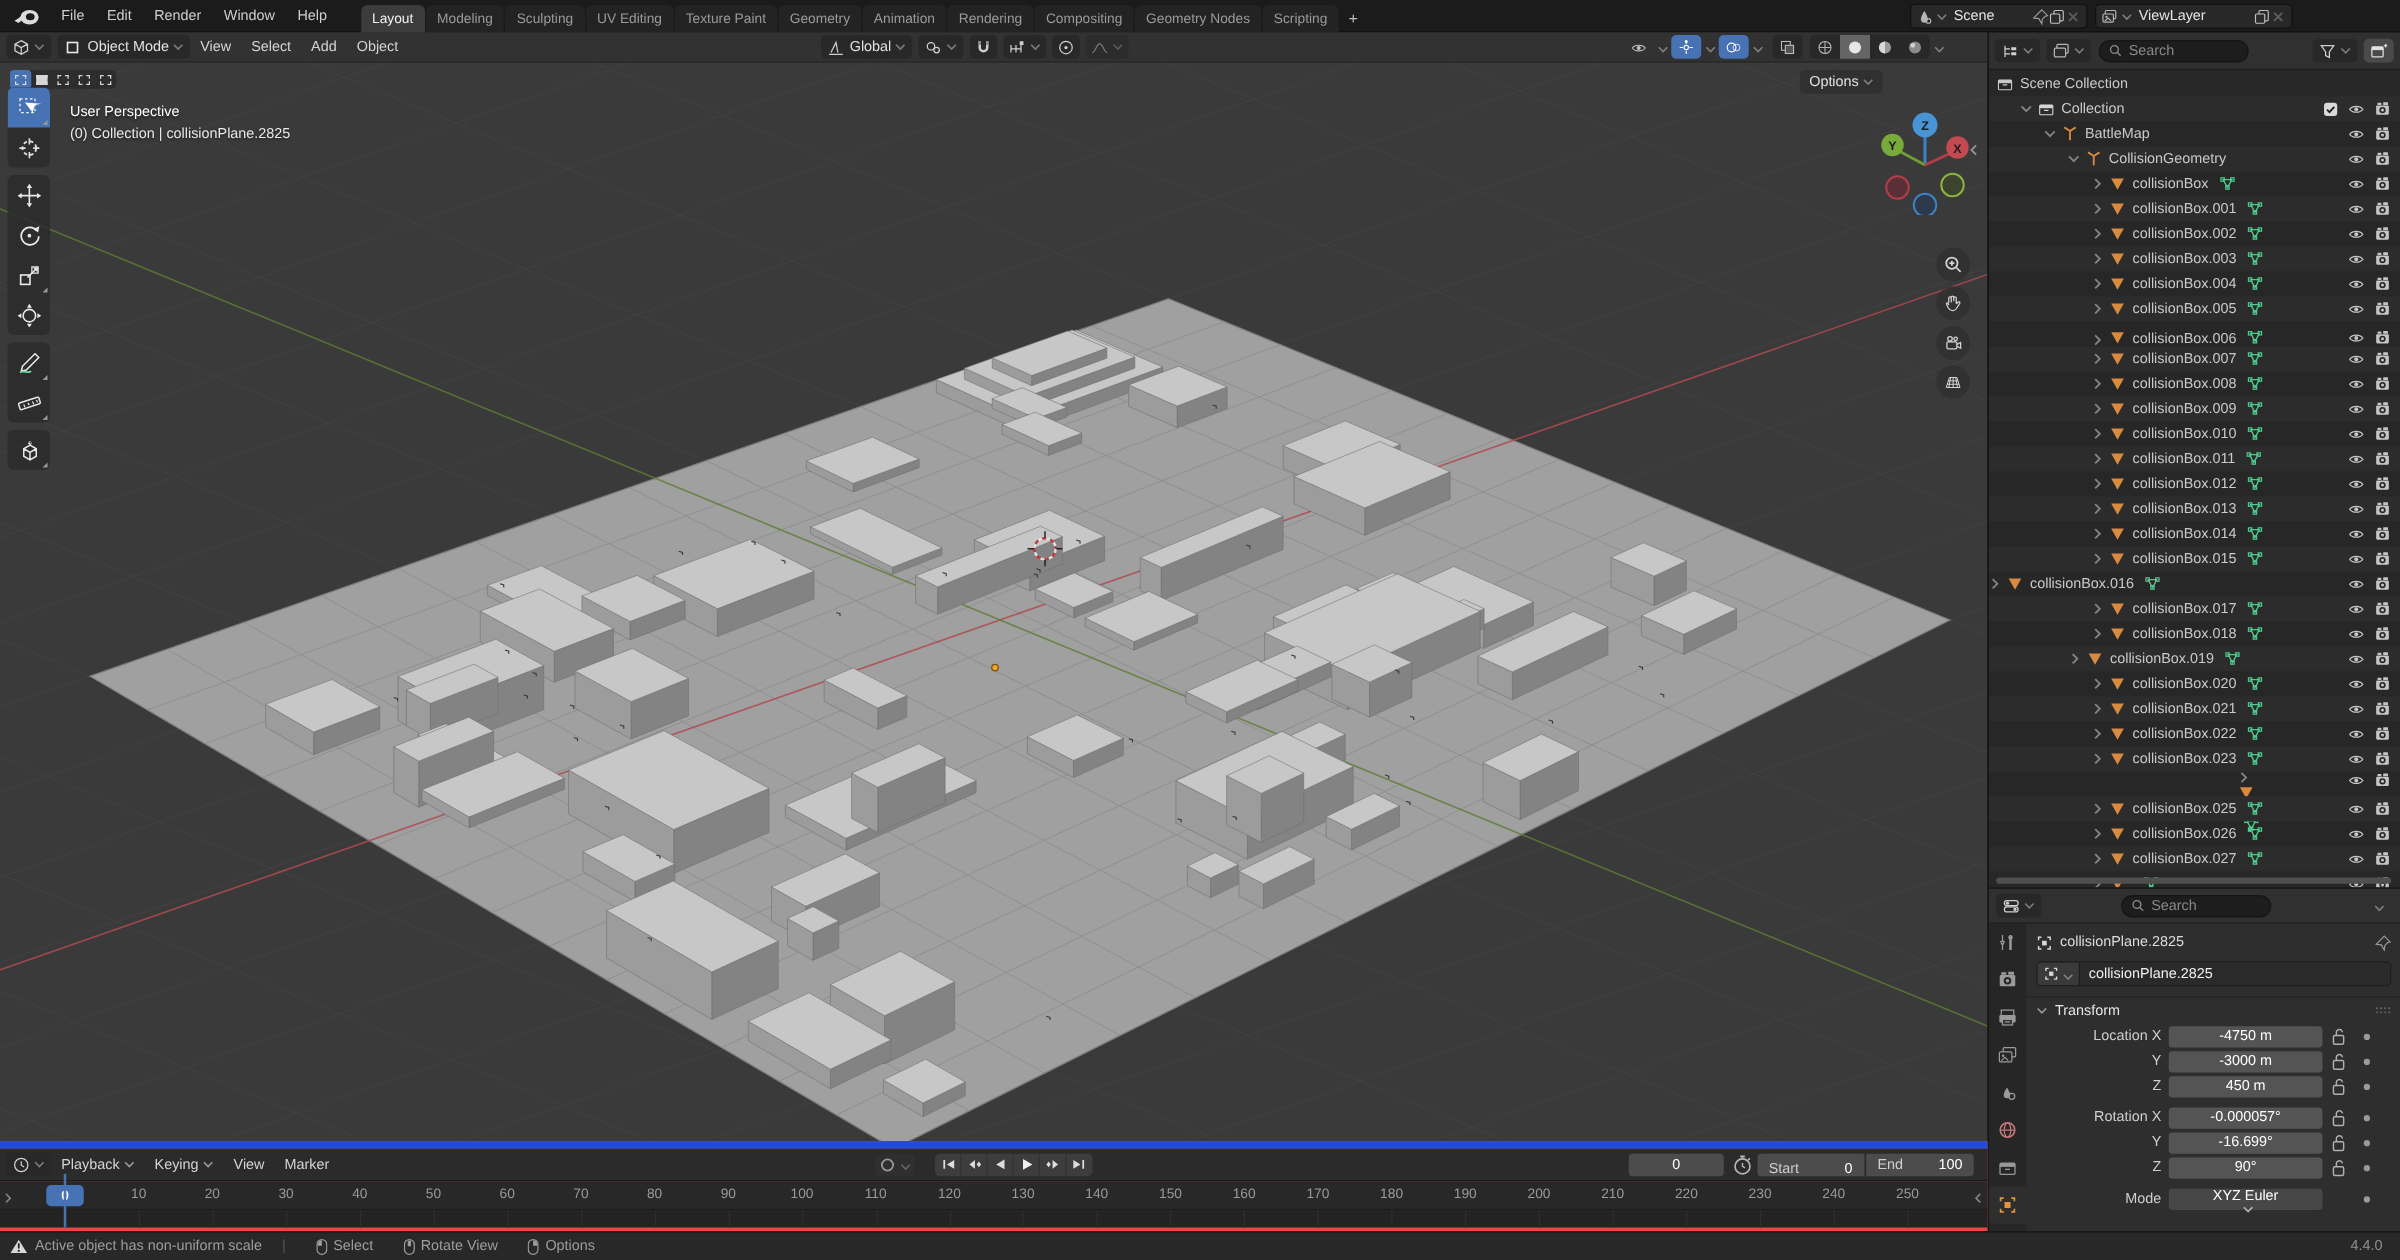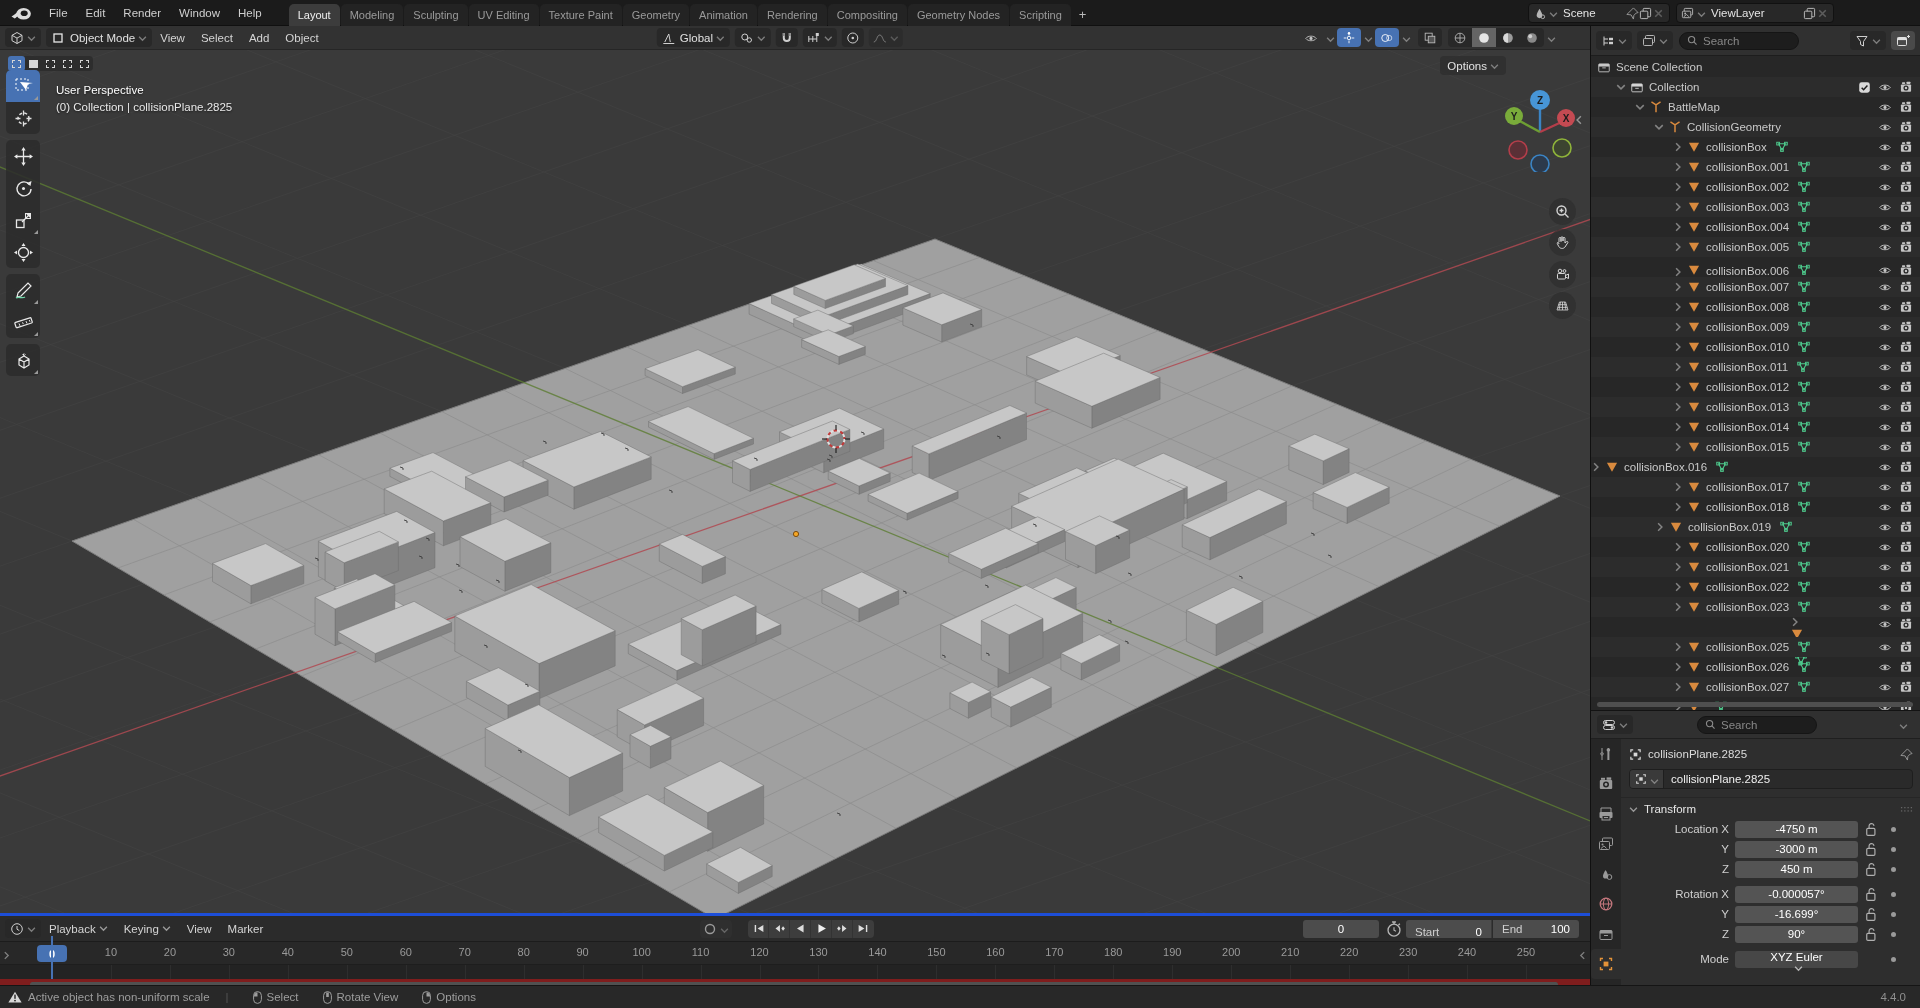--- a/index.html
+++ b/index.html
@@ -104,21 +104,21 @@
   .tf-row { display:flex; align-items:center; height:20px; padding-right:8px; }
   .tf-row.brk { margin-top:5px; }
   .tf-lbl { width:114px; text-align:right; color:#cfcfcf; font-size:11.5px; padding-right:6px; }
   .tf-field { width:123px; height:17px; background:#545454; border-radius:3px; color:#fff; font-size:11.5px;
     display:flex; align-items:center; justify-content:center; }
   .tf-field.drop { background:#474747; justify-content:space-between; padding:0 6px;flex-direction:column; }
   .tf-lock { width:14px; height:14px; margin-left:7px; }
   .tf-dot { width:5px; height:5px; border-radius:50%; background:#9a9a9a; margin-left:12px; }
 
   
-  #timeline { position:absolute; left:0; top:913px; width:1590px; height:72px; background:#7f1d1d; border-top:3px solid #1d4ed8; }
+  #timeline { position:absolute; left:0; top:913px; width:1590px; height:72px; background:#ef4444; border-top:6px solid #1d4ed8; }
   #tl-header { height:26px; background:#2b2b2b; border-bottom:1px solid #1c1c1c; display:flex; align-items:center; position:relative; }
   #transport { position:absolute; left:748px; display:flex; background:#3d3d3d; border-radius:4px; overflow:hidden; }
   .tp-btn { width:21px; height:18px; display:flex; align-items:center; justify-content:center; border-right:1px solid #333; }
   .tp-btn:last-child { border-right:none; }
   #record-grp { position:absolute; left:700px; display:flex; background:#2f2f2f; border-radius:4px; align-items:center; height:18px; padding:0 3px; }
   #frame-field { position:absolute; left:1303px; width:76px; height:18px; background:#4c4c4c; border-radius:3px;
     color:#fff; display:flex; align-items:center; justify-content:center; font-size:11.5px; }
   #stopwatch { position:absolute; left:1385px; width:18px; height:18px; }
   .range-field { position:absolute; height:18px; background:#4c4c4c; display:flex; align-items:center;
     justify-content:space-between; padding:0 9px; font-size:11.5px; }

